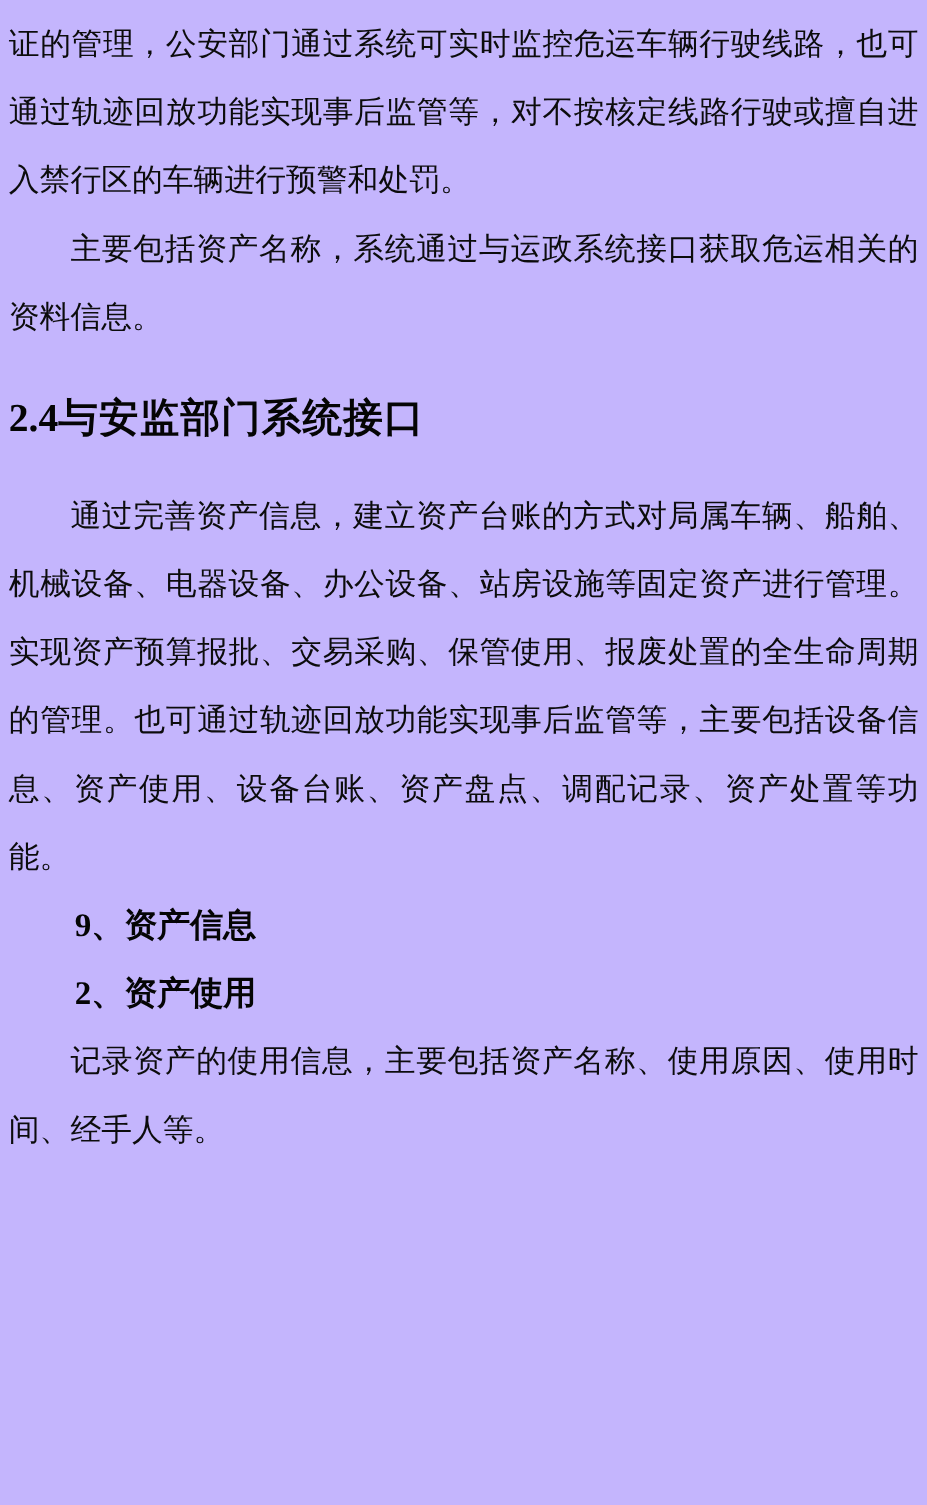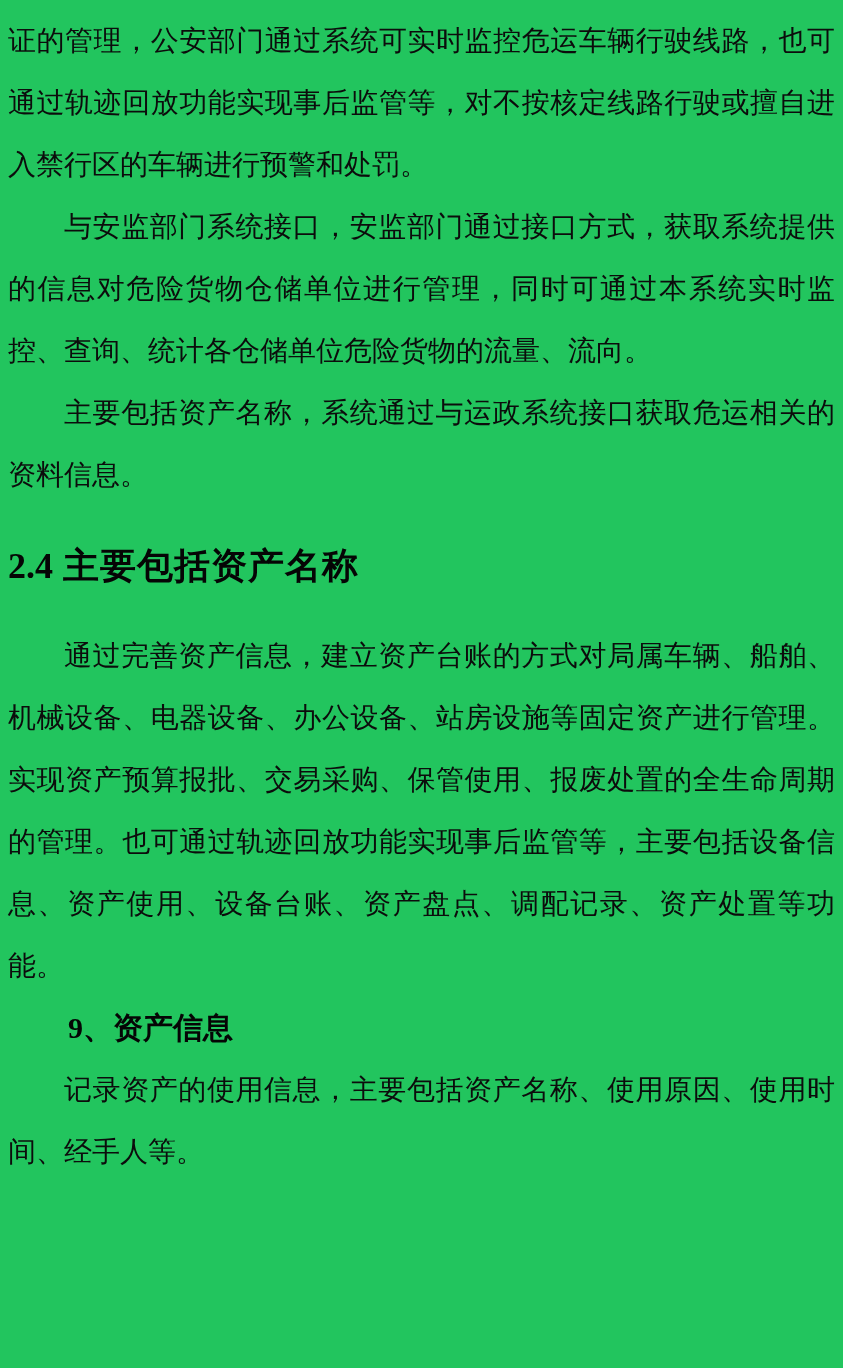--- a/index.html
+++ b/index.html
@@ -5,21 +5,21 @@
   html, body {
     margin: 0;
     padding: 0;
     background: #ffffff;
   }
   .page {
     position: relative;
     width: 843px;
     height: 1368px;
     margin: 0 auto;
-    background: #22c55e;
+    background: #c4b5fd;
     color: #0c0c0c;
     font-family: "Liberation Serif", "DejaVu Serif", serif;
     box-sizing: border-box;
     padding: 10px 8px 0 8px;
     overflow: hidden;
   }
   .para {
     margin: 0;
     font-size: 28px;
     line-height: 62px;
@@ -33,48 +33,48 @@
   }
   .section-heading {
     margin: 32px 0 31px 0;
     font-size: 36px;
     font-weight: bold;
     line-height: 56px;
     color: #050505;
     letter-spacing: 1px;
   }
   .section-heading .num {
-    margin-right: 10px;
+    margin-right: 0;
     letter-spacing: 0;
   }
   .sub-heading {
     margin: 0;
     font-size: 30px;
     font-weight: bold;
     line-height: 62px;
     text-indent: 2em;
     color: #050505;
   }
 </style>
 </head>
 <body>
 
 <div class="page">
 
   <p class="para">证的管理，公安部门通过系统可实时监控危运车辆行驶线路，也可通过轨迹回放功能实现事后监管等，对不按核定线路行驶或擅自进入禁行区的车辆进行预警和处罚。</p>
 
-  <p class="para indent">与安监部门系统接口，安监部门通过接口方式，获取系统提供的信息对危险货物仓储单位进行管理，同时可通过本系统实时监控、查询、统计各仓储单位危险货物的流量、流向。</p>
 
   <p class="para indent">主要包括资产名称，系统通过与运政系统接口获取危运相关的资料信息。</p>
 
   <h2 class="section-heading">
-    <span class="num">2.4</span><span>主要包括资产名称</span>
+    <span class="num">2.4</span><span>与安监部门系统接口</span>
   </h2>
 
   <p class="para indent">通过完善资产信息，建立资产台账的方式对局属车辆、船舶、机械设备、电器设备、办公设备、站房设施等固定资产进行管理。实现资产预算报批、交易采购、保管使用、报废处置的全生命周期的管理。也可通过轨迹回放功能实现事后监管等，主要包括设备信息、资产使用、设备台账、资产盘点、调配记录、资产处置等功能。</p>
 
   <h3 class="sub-heading">9、资产信息</h3>
 
 
+  <h3 class="sub-heading">2、资产使用</h3>
 
   <p class="para indent">记录资产的使用信息，主要包括资产名称、使用原因、使用时间、经手人等。</p>
 
 </div>
 
 </body></html>

